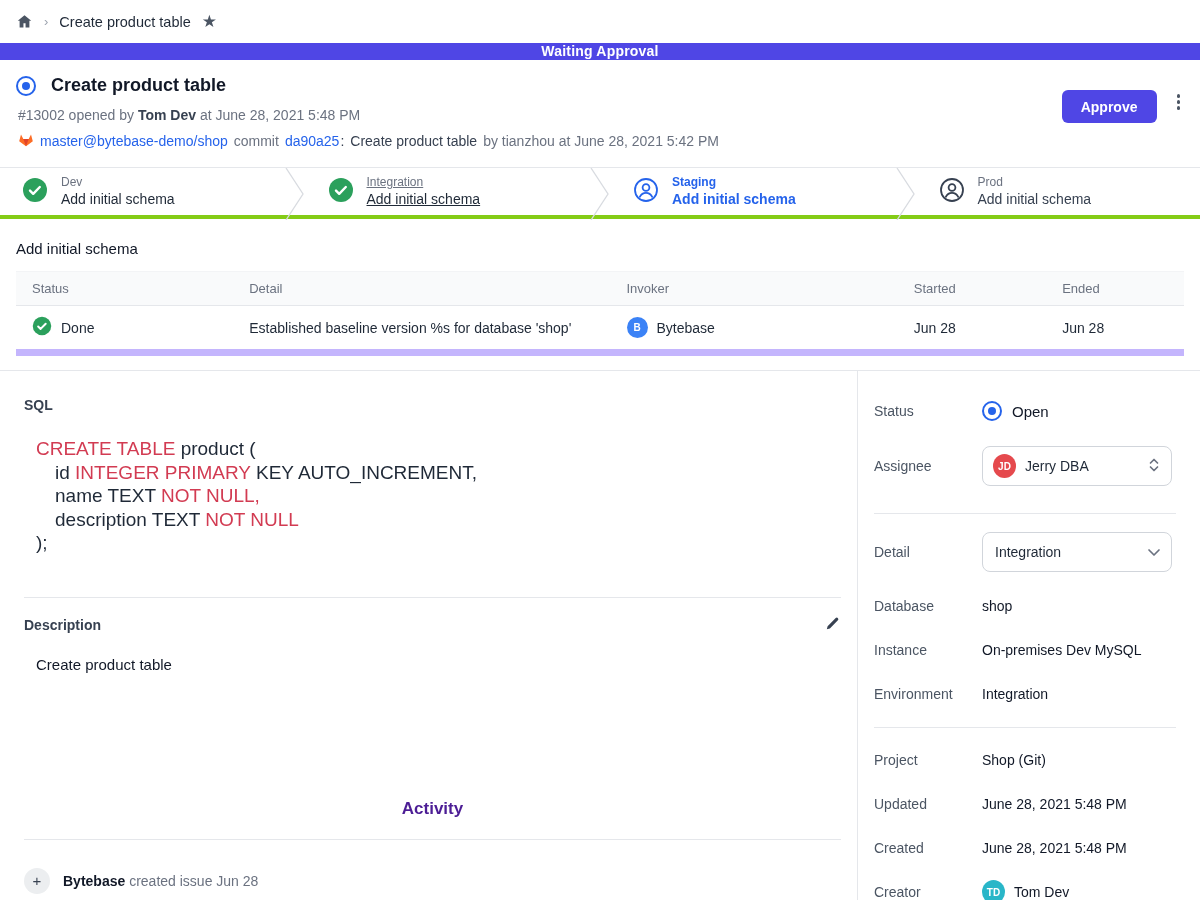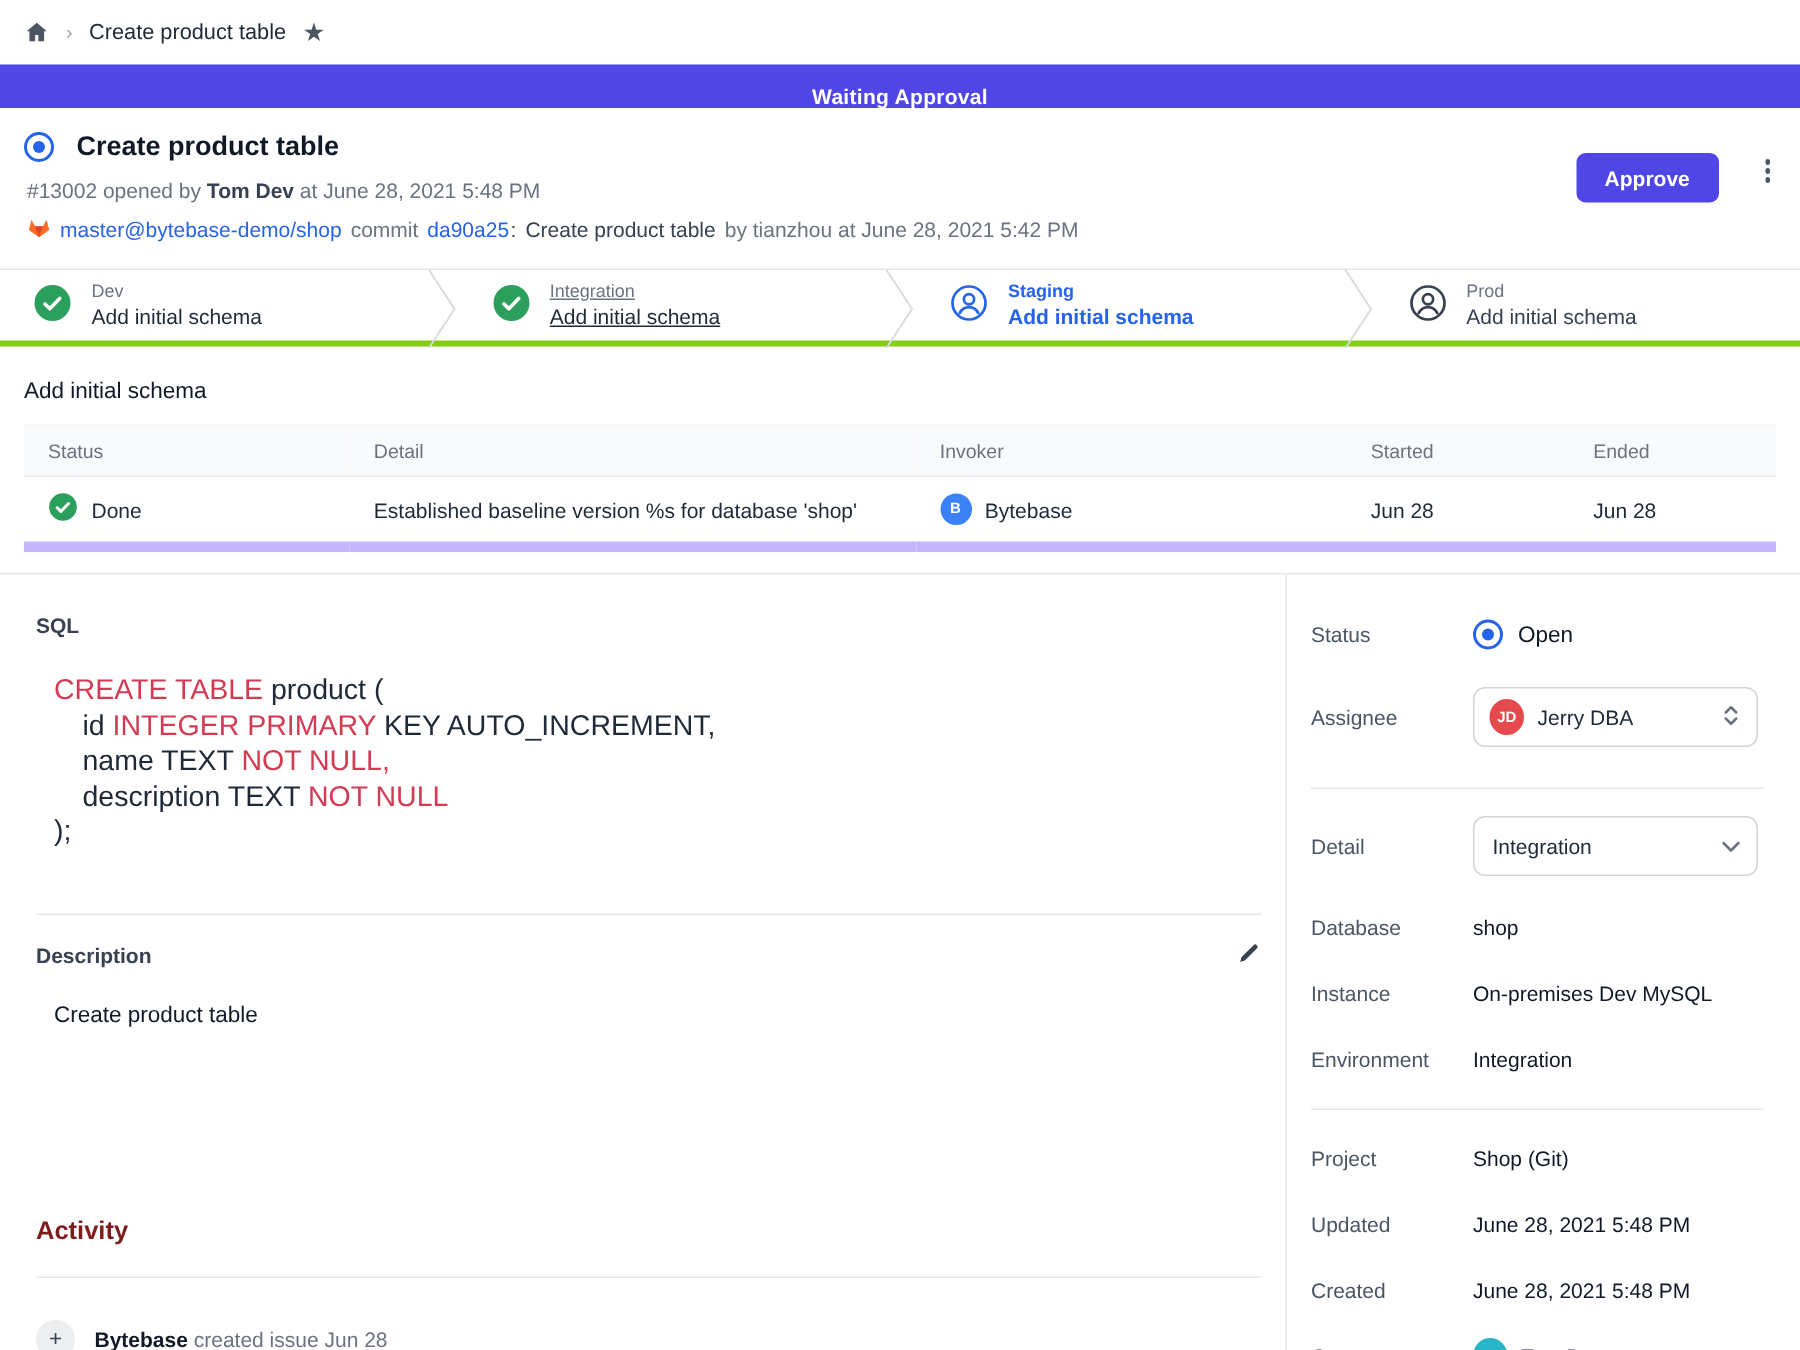--- a/index.html
+++ b/index.html
@@ -10,33 +10,33 @@
     font-family:"Liberation Sans", sans-serif;
     font-size:14px;
   }
   
   .breadcrumb { height:43px; display:flex; align-items:center; padding:0 16px; gap:11px; background:#fff; }
   .crumb-sep { color:#9ca3af; font-size:13px; }
   .crumb-title { color:#1f2937; font-size:14.5px; }
   .star { color:#4b5563; font-size:17px; line-height:1; cursor:pointer; }
   .home-svg { display:block; }
   
-  .banner { height:29px; background:#4f46e5; color:#fff; display:flex; align-items:flex-end; justify-content:center; font-size:14px; font-weight:700; letter-spacing:.2px; }
+  .banner { height:17px; background:#4f46e5; color:#fff; display:flex; align-items:flex-start; justify-content:center; font-size:14px; font-weight:700; letter-spacing:.2px; }
   
   .header { position:relative; padding:15px 16px 17px; }
   .title-row { display:flex; align-items:center; gap:15px; }
   .open-ring { width:20px; height:20px; border:2px solid #2563eb; border-radius:50%; display:flex; align-items:center; justify-content:center; flex:none; }
   .open-ring .dot { width:8px; height:8px; background:#2563eb; border-radius:50%; }
   .page-title { margin:0; font-size:18px; font-weight:700; color:#111827; }
   .meta-line { margin-top:11px; margin-left:2px; color:#6b7280; font-size:14px; }
   .meta-line .author { color:#374151; font-weight:600; }
   .vcs-line { margin-top:9px; margin-left:2px; display:flex; align-items:center; gap:6px; color:#6b7280; font-size:14px; }
   .link { color:#2563eb; cursor:pointer; }
   .vcs-msg { color:#374151; }
-  .header-actions { position:absolute; top:30px; right:16px; display:flex; align-items:flex-start; gap:27px; }
+  .header-actions { position:absolute; top:30px; right:16px; display:flex; align-items:flex-start; gap:16px; }
   .approve-btn { background:#4f46e5; color:#fff; border:none; border-radius:6px; height:33px; padding:0 19px; font-size:14px; font-weight:600; font-family:inherit; cursor:pointer; }
   .dots { display:flex; flex-direction:column; gap:2.5px; padding:4px; cursor:pointer; }
   .dots i { width:3.5px; height:3.5px; background:#4b5563; border-radius:50%; }
   
   .pipeline { height:52px; border-top:1px solid #e5e7eb; border-bottom:4px solid #84cc16; display:flex; align-items:stretch; }
   .stage { flex:1; display:flex; align-items:center; gap:13px; padding-left:22px; cursor:pointer; }
   .stage-texts { display:flex; flex-direction:column; line-height:1.25; }
   .stage-env { font-size:12px; color:#6b7280; }
   .stage-task { font-size:14px; color:#1f2937; margin-top:1px; }
   .stage.underlined .stage-env, .stage.underlined .stage-task { text-decoration:underline; }
@@ -59,21 +59,21 @@
   .section-label { font-size:14px; color:#374151;font-weight:bold; }
   .sql-code { margin:24px 0 0 12px; font-size:19px; line-height:23.5px; color:#1f2937; white-space:pre; }
   .sql-line.indent { padding-left:19px; }
   .kw { color:#d23b52; }
   .hr { border:none; border-top:1px solid #e5e7eb; margin:42px 0 0; }
   
   .desc-row { display:flex; align-items:center; justify-content:space-between; margin-top:17px; }
   .edit-pencil { cursor:pointer; display:block; }
   .desc-text { margin:21px 0 0 12px; font-size:15px; color:#111827; }
   
-  .activity-title { margin:126px 0 0; font-size:17px; font-weight:700; color:#7f1d1d; }
+  .activity-title { margin:126px 0 0; font-size:17px; font-weight:700; color:#4c1d95;text-align:center; }
   .activity-hr { border:none; border-top:1px solid #e5e7eb; margin:20px 0 0; }
   .activity-item { margin-top:28px; display:flex; align-items:center; gap:13px; }
   .plus-circle { width:26px; height:26px; border-radius:50%; background:#eceef0; color:#374151; display:flex; align-items:center; justify-content:center; font-size:15px; flex:none; cursor:pointer; }
   .activity-text { font-size:14px; color:#6b7280; }
   .activity-text .actor { color:#111827; font-weight:700; }
   
   .side-row { display:flex; align-items:center; font-size:14px; }
   .side-label { width:108px; flex:none; color:#4b5563; }
   .side-value { color:#111827; font-weight:500; }
   .status-value { display:flex; align-items:center; gap:10px; font-size:15px; color:#111827; }

